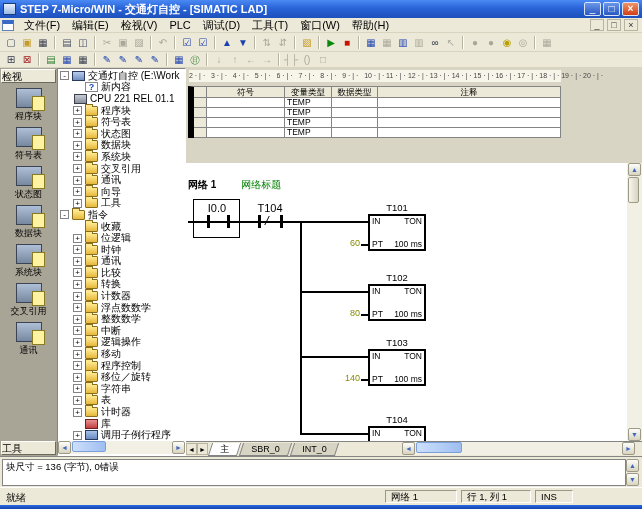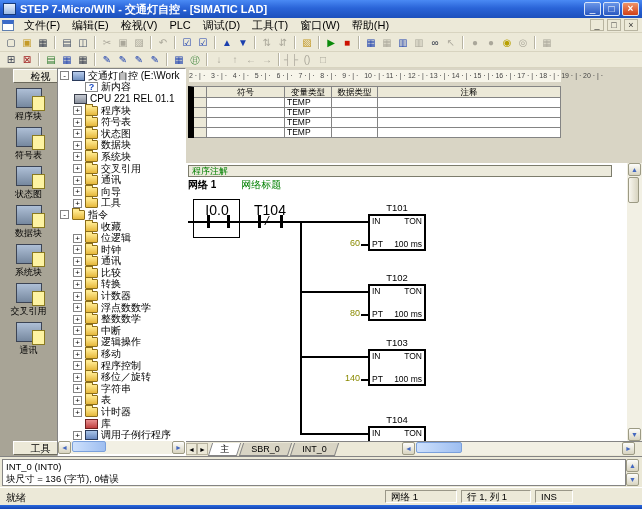--- a/index.html
+++ b/index.html
@@ -34,22 +34,22 @@
   #toolbar1 { top:33px; height:19px; }
   #toolbar2 { top:52px; height:16px; }
   .tbtn { width:16px; height:15px; flex:none; font-size:10px; line-height:14px; text-align:center;
     border:1px solid transparent; }
   .tbtn.dis { color:#aaa79a !important; }
   .tsep { width:2px; height:13px; flex:none; margin:0 3px;
     border-left:1px solid #b8b4a2; border-right:1px solid #ffffff; }
 
   
   #nav { position:absolute; left:0; top:68px; width:57px; height:388px; background:#a8a496; overflow:hidden; }
-  .nav-cap { position:absolute; left:13px; width:55px; height:14px; background:#ece9d8; font-size:10px;
-    text-align:center; line-height:13px; border:1px solid; border-color:#fff #6c6a5c #6c6a5c #fff; }
+  .nav-cap { position:absolute; left:1px; width:55px; height:14px; background:#ece9d8; font-size:10px;
+    line-height:13px; border:1px solid; border-color:#fff #6c6a5c #6c6a5c #fff; }
   #nav-header { top:1px; }
   #nav-footer { bottom:1px; }
   #nav-items { position:absolute; top:20px; left:0; width:57px; }
   .nav-item { height:39px; display:flex; flex-direction:column; align-items:center; overflow:hidden; }
   .nav-ico { width:26px; height:20px; flex:none; position:relative;
     background: linear-gradient(#aebfd6,#76889f); border:1px solid #3c4454; }
   .nav-ico::after { content:""; position:absolute; right:-4px; bottom:-4px; width:11px; height:13px;
     background:#fdf3a2; border:1px solid #8a7a20; }
   .nav-label { font-size:9px; color:#000; margin-top:2px; white-space:nowrap; }
 
@@ -103,21 +103,21 @@
 
   
   #ladder { position:absolute; left:0; top:95px; width:441px; height:278px; background:#fff; overflow:hidden; }
   .cmt-bar { position:absolute; left:2px; width:424px; height:12px; border:1px solid #7c7c6c;
     background:#eceadc; color:#008000; font-size:9px; line-height:10px; padding-left:3px; }
   #net-line { position:absolute; left:2px; top:15px; height:13px; font-size:10px; line-height:13px; }
   #net-number { font-weight:bold; color:#000; }
   #net-title { color:#008000; margin-left:22px; }
   .wire { position:absolute; background:#000; }
   .c-bar { position:absolute; top:52px; width:2.5px; height:13px; background:#000; }
-  .c-label { position:absolute; top:39px; width:48px; text-align:center; font-size:14px; color:#000; }
+  .c-label { position:absolute; top:39px; width:48px; text-align:center; font-size:11px; color:#000; }
   .nc-slash { position:absolute; left:79px; top:50px; font-size:13px; font-style:italic; color:#000; }
   .sel-rect { position:absolute; left:7px; top:36px; width:47px; height:39px; border:1px solid #000; z-index:2; }
   .timer-label { position:absolute; width:58px; text-align:center; font-size:9.5px; height:10px; line-height:10px; }
   .timer-box { position:absolute; width:58px; height:37px; border:2px solid #000; background:#fff;
     display:flex; flex-direction:column; justify-content:space-between; }
   .tb-row { display:flex; justify-content:space-between; font-size:8.5px; line-height:10px; padding:0 2px; }
   .pt-value { position:absolute; width:28px; text-align:right; font-size:9px; color:#8a8a00; }
 
   
   #ladder-vscroll { position:absolute; left:441px; top:95px; width:15px; height:278px;
@@ -503,21 +503,20 @@
         <div class="vt-row">
           <span class="vt-rowhdr"></span>
           <span class="vt-cell c0"></span>
           <span class="vt-cell c1">TEMP</span>
           <span class="vt-cell c2"></span>
           <span class="vt-cell c3"></span>
         </div>
       </div>
 
     <div id="ladder">
-      <div class="cmt-bar" style="top:2px">程序注解</div>
       <div id="net-line">
         <span id="net-number">网络 1</span>
         <span id="net-title">网络标题</span>
       </div>
 
       <div class="wire" style="left:2px;top:58px;width:181px;height:2px"></div>
       <div class="wire" style="left:114px;top:58px;width:2px;height:214px"></div>
 
       <div class="sel-rect"></div>
       <div class="c-label" style="left:7px">I0.0</div>
@@ -605,21 +604,20 @@
       <span class="sb-btn">◄</span>
       <span class="sb-track">
           <span class="sb-thumb"></span>
         </span>
       <span class="sb-btn">►</span>
     </div>
   </div>
 
   <div id="output">
     <div id="out-box">
-        <div class="out-line">INT_0 (INT0)</div>
         <div class="out-line">块尺寸 = 136 (字节), 0错误</div>
       </div>
     <div id="out-scroll">
       <span class="sb-btn">▲</span>
       <span class="sb-btn">▼</span>
     </div>
   </div>
 
   <div id="statusbar">
     <span id="status-ready">就绪</span>

